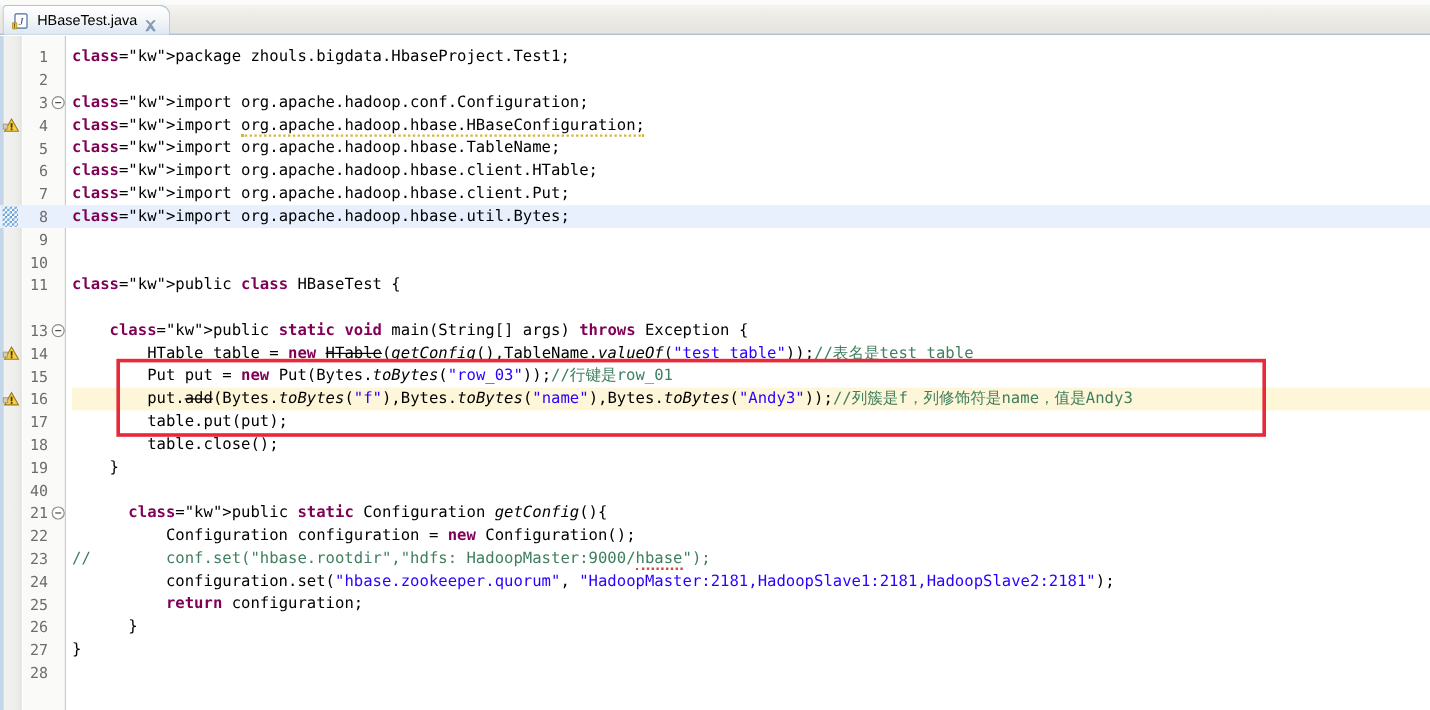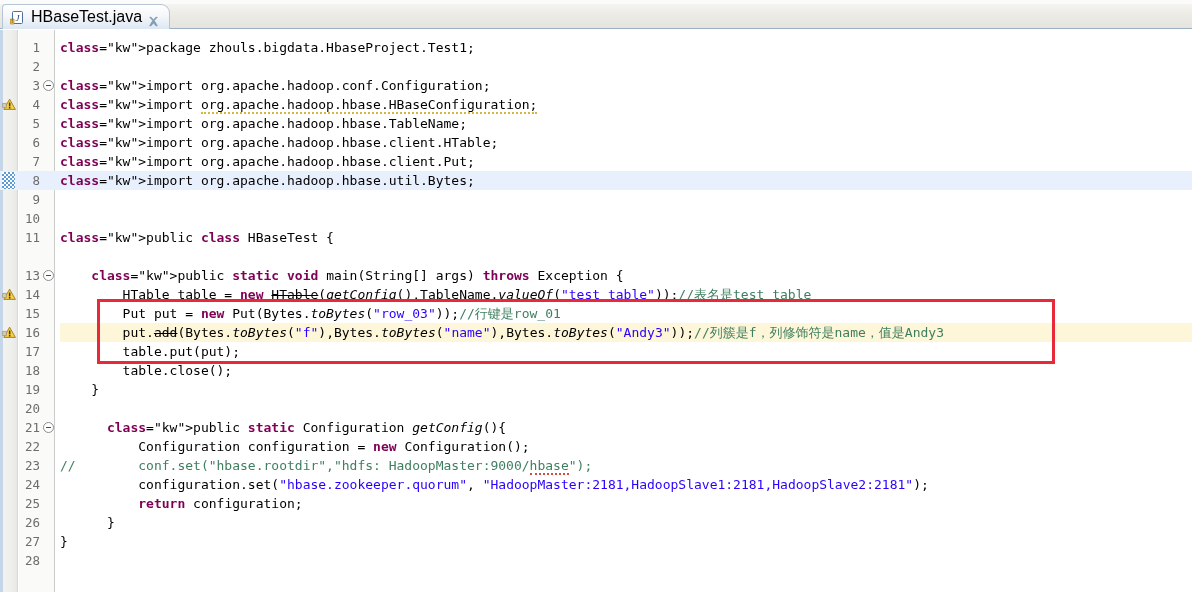--- a/index.html
+++ b/index.html
@@ -48,21 +48,21 @@
     border-top-right-radius: 9px;
     cursor: pointer;
   }
   .tab-icon {
     position: relative;
     width: 15px; height: 15px;
     flex: 0 0 auto;
   }
   .tab-title {
     font-family: "Liberation Sans", sans-serif;
-    font-size: 16px;
+    font-size: 12px;
     color: #000000;
     white-space: nowrap;
   }
   .tab-close {
     width: 11px; height: 11px;
     flex: 0 0 auto;
     opacity: .78;
     cursor: pointer;
   }
 
@@ -302,21 +302,21 @@
       </div>
       <div class="row" style="top: 331px;">
         <span class="lineno">18</span>
         <span class="code">        table.close();</span>
       </div>
       <div class="row" style="top: 350px;">
         <span class="lineno">19</span>
         <span class="code">    }</span>
       </div>
       <div class="row" style="top: 369px;">
-        <span class="lineno">20</span>
+        <span class="lineno">40</span>
         <span class="code"></span>
       </div>
       <div class="row" style="top: 388px;">
         <span class="fold" style="top: 4px;"></span>
         <span class="lineno">21</span>
         <span class="code">      <span <span="" class="kw">class</span>="kw"&gt;public <span class="kw">static</span> Configuration <span class="ital">getConfig</span>(){</span>
       </div>
       <div class="row" style="top: 407px; padding-left: 48px;">
         <span class="lineno">22</span>
         <span class="code">          Configuration configuration = <span class="kw">new</span> Configuration();</span>

